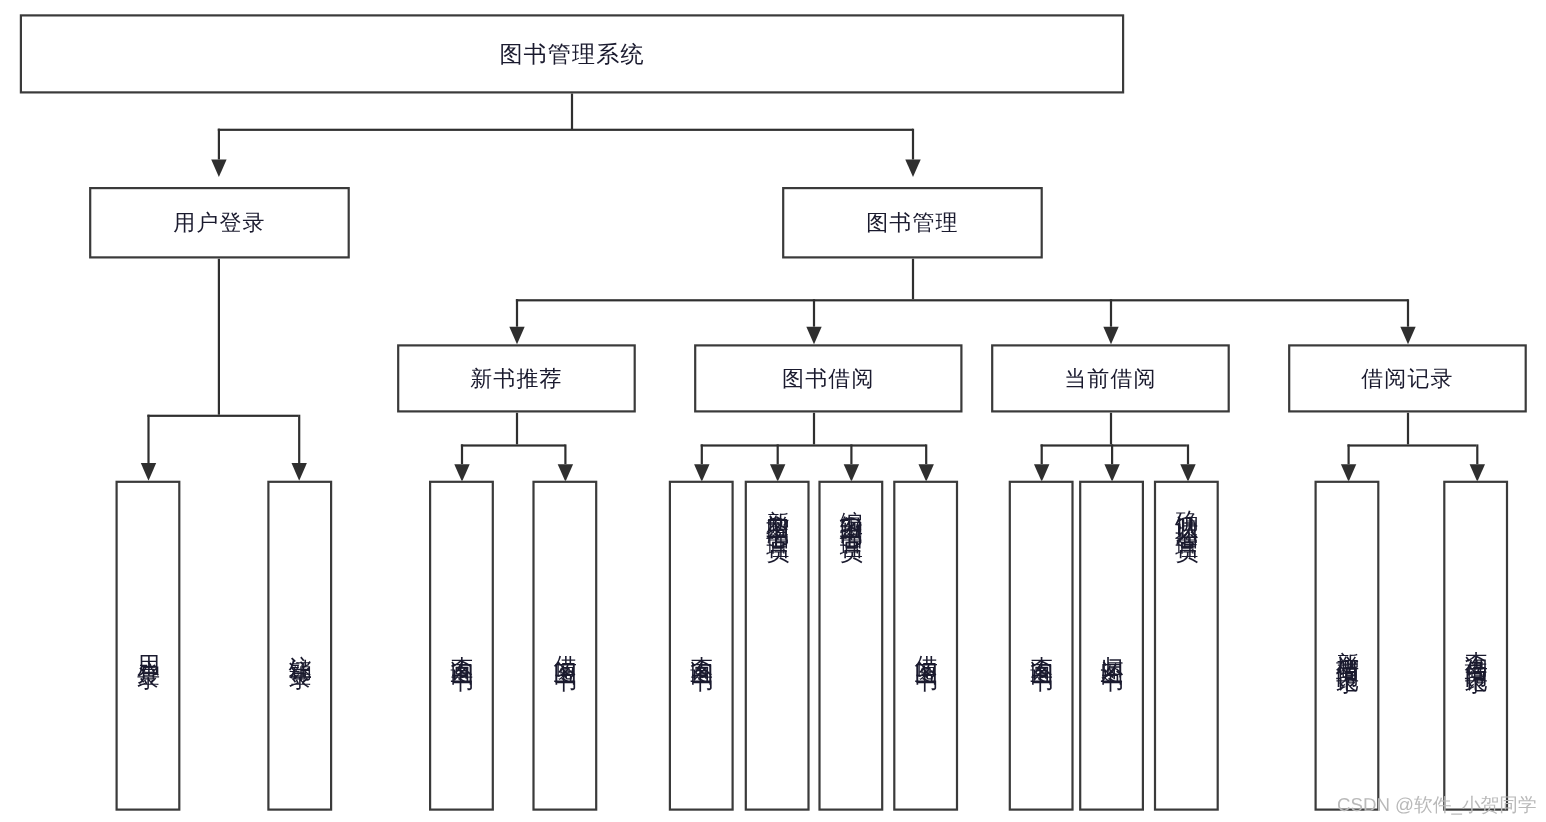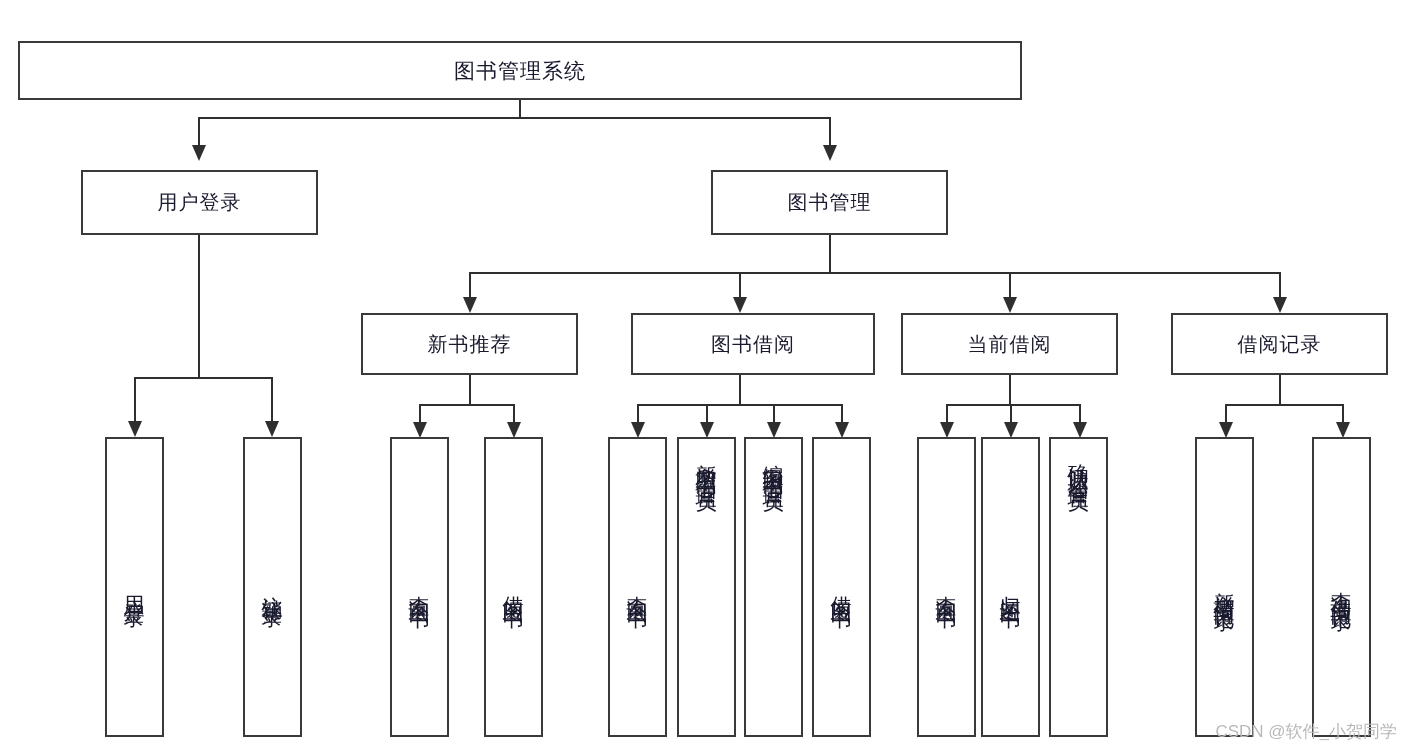--- a/index.html
+++ b/index.html
@@ -133,21 +133,21 @@
   <div class="vline" style="left:1079px;top:404px;height:18px;"></div>
   <div class="arrow" style="left:1073px;top:422px;"></div>
 
   <div class="vline" style="left:1279px;top:375px;height:29px;"></div>
   <div class="hline" style="left:1225px;top:404px;width:117px;"></div>
   <div class="vline" style="left:1225px;top:404px;height:18px;"></div>
   <div class="arrow" style="left:1219px;top:422px;"></div>
   <div class="vline" style="left:1342px;top:404px;height:18px;"></div>
   <div class="arrow" style="left:1336px;top:422px;"></div>
 
-  <div class="node root" style="left:18px;top:13px;width:1004px;height:59px;margin-top:28px;">图书管理系统</div>
+  <div class="node root" style="left:18px;top:13px;width:1004px;height:72px;">图书管理系统</div>
 
   <div class="node l2" style="left:81px;top:170px;width:237px;height:65px;">用户登录</div>
 
   <div class="node l3" style="left:361px;top:313px;width:217px;height:62px;">新书推荐</div>
 
   <div class="node l2" style="left:711px;top:170px;width:237px;height:65px;">图书管理</div>
 
   <div class="node l3" style="left:631px;top:313px;width:244px;height:62px;">图书借阅</div>
 
   <div class="node l3" style="left:1171px;top:313px;width:217px;height:62px;">借阅记录</div>

